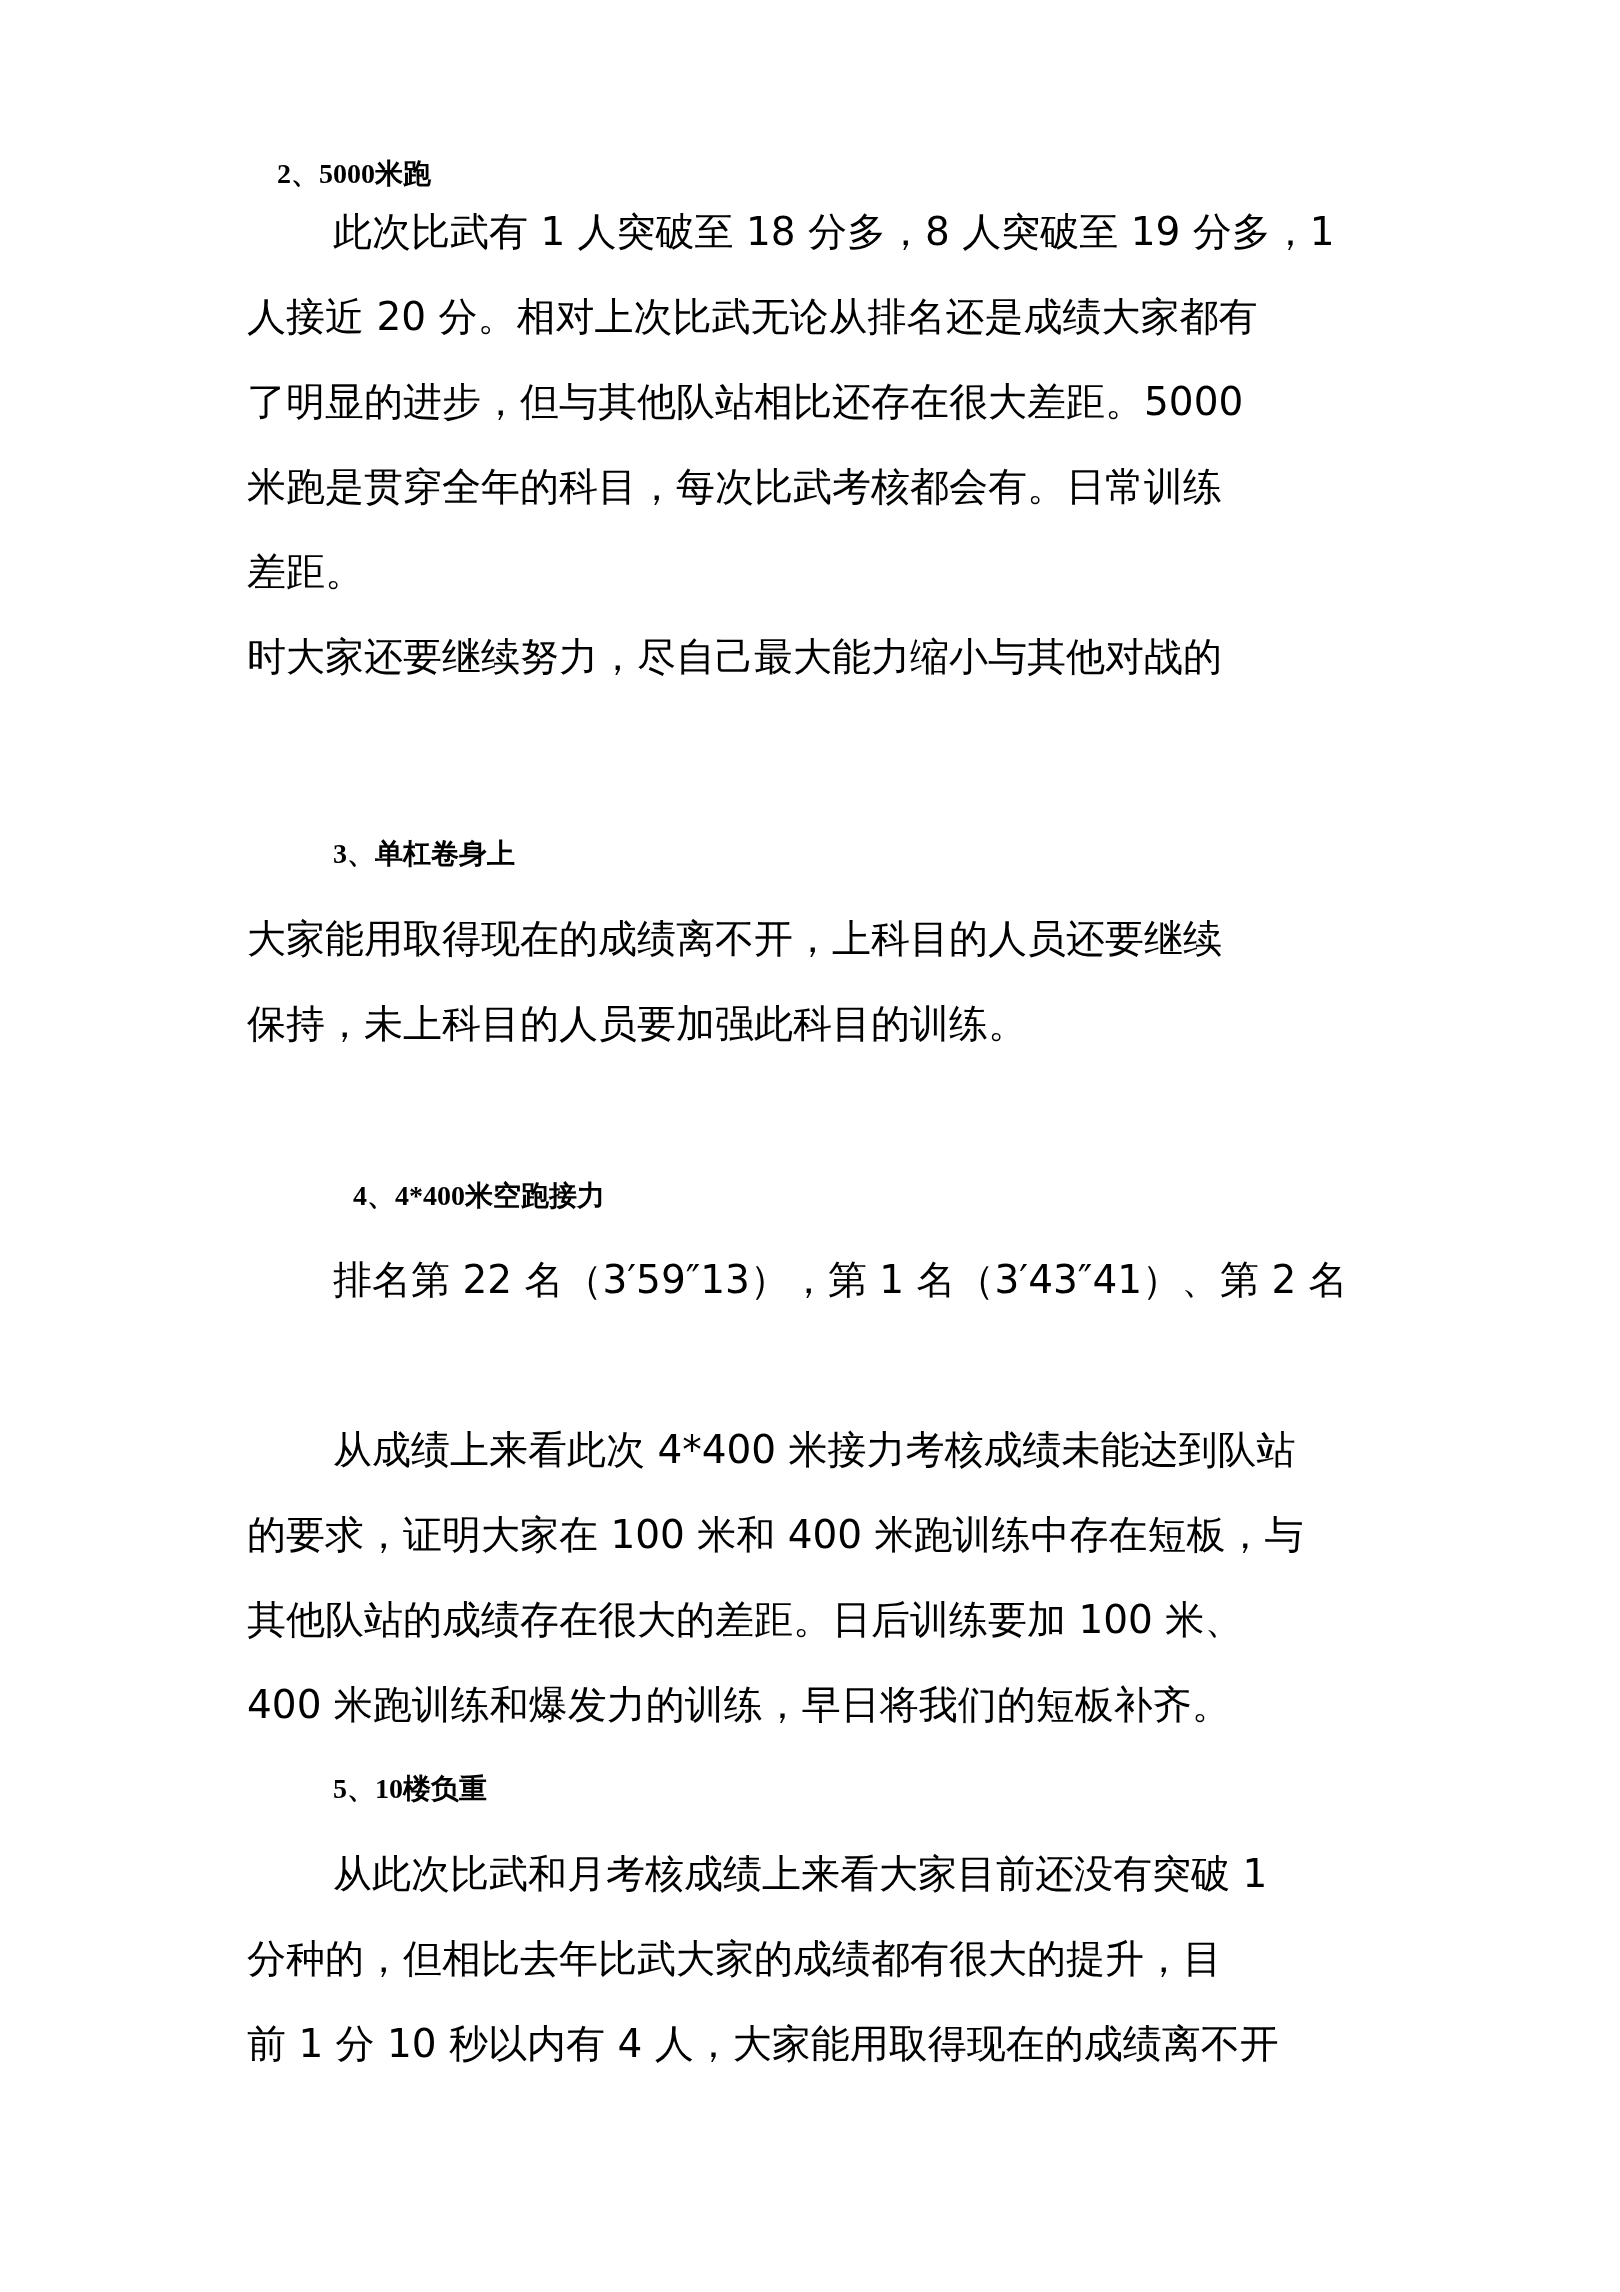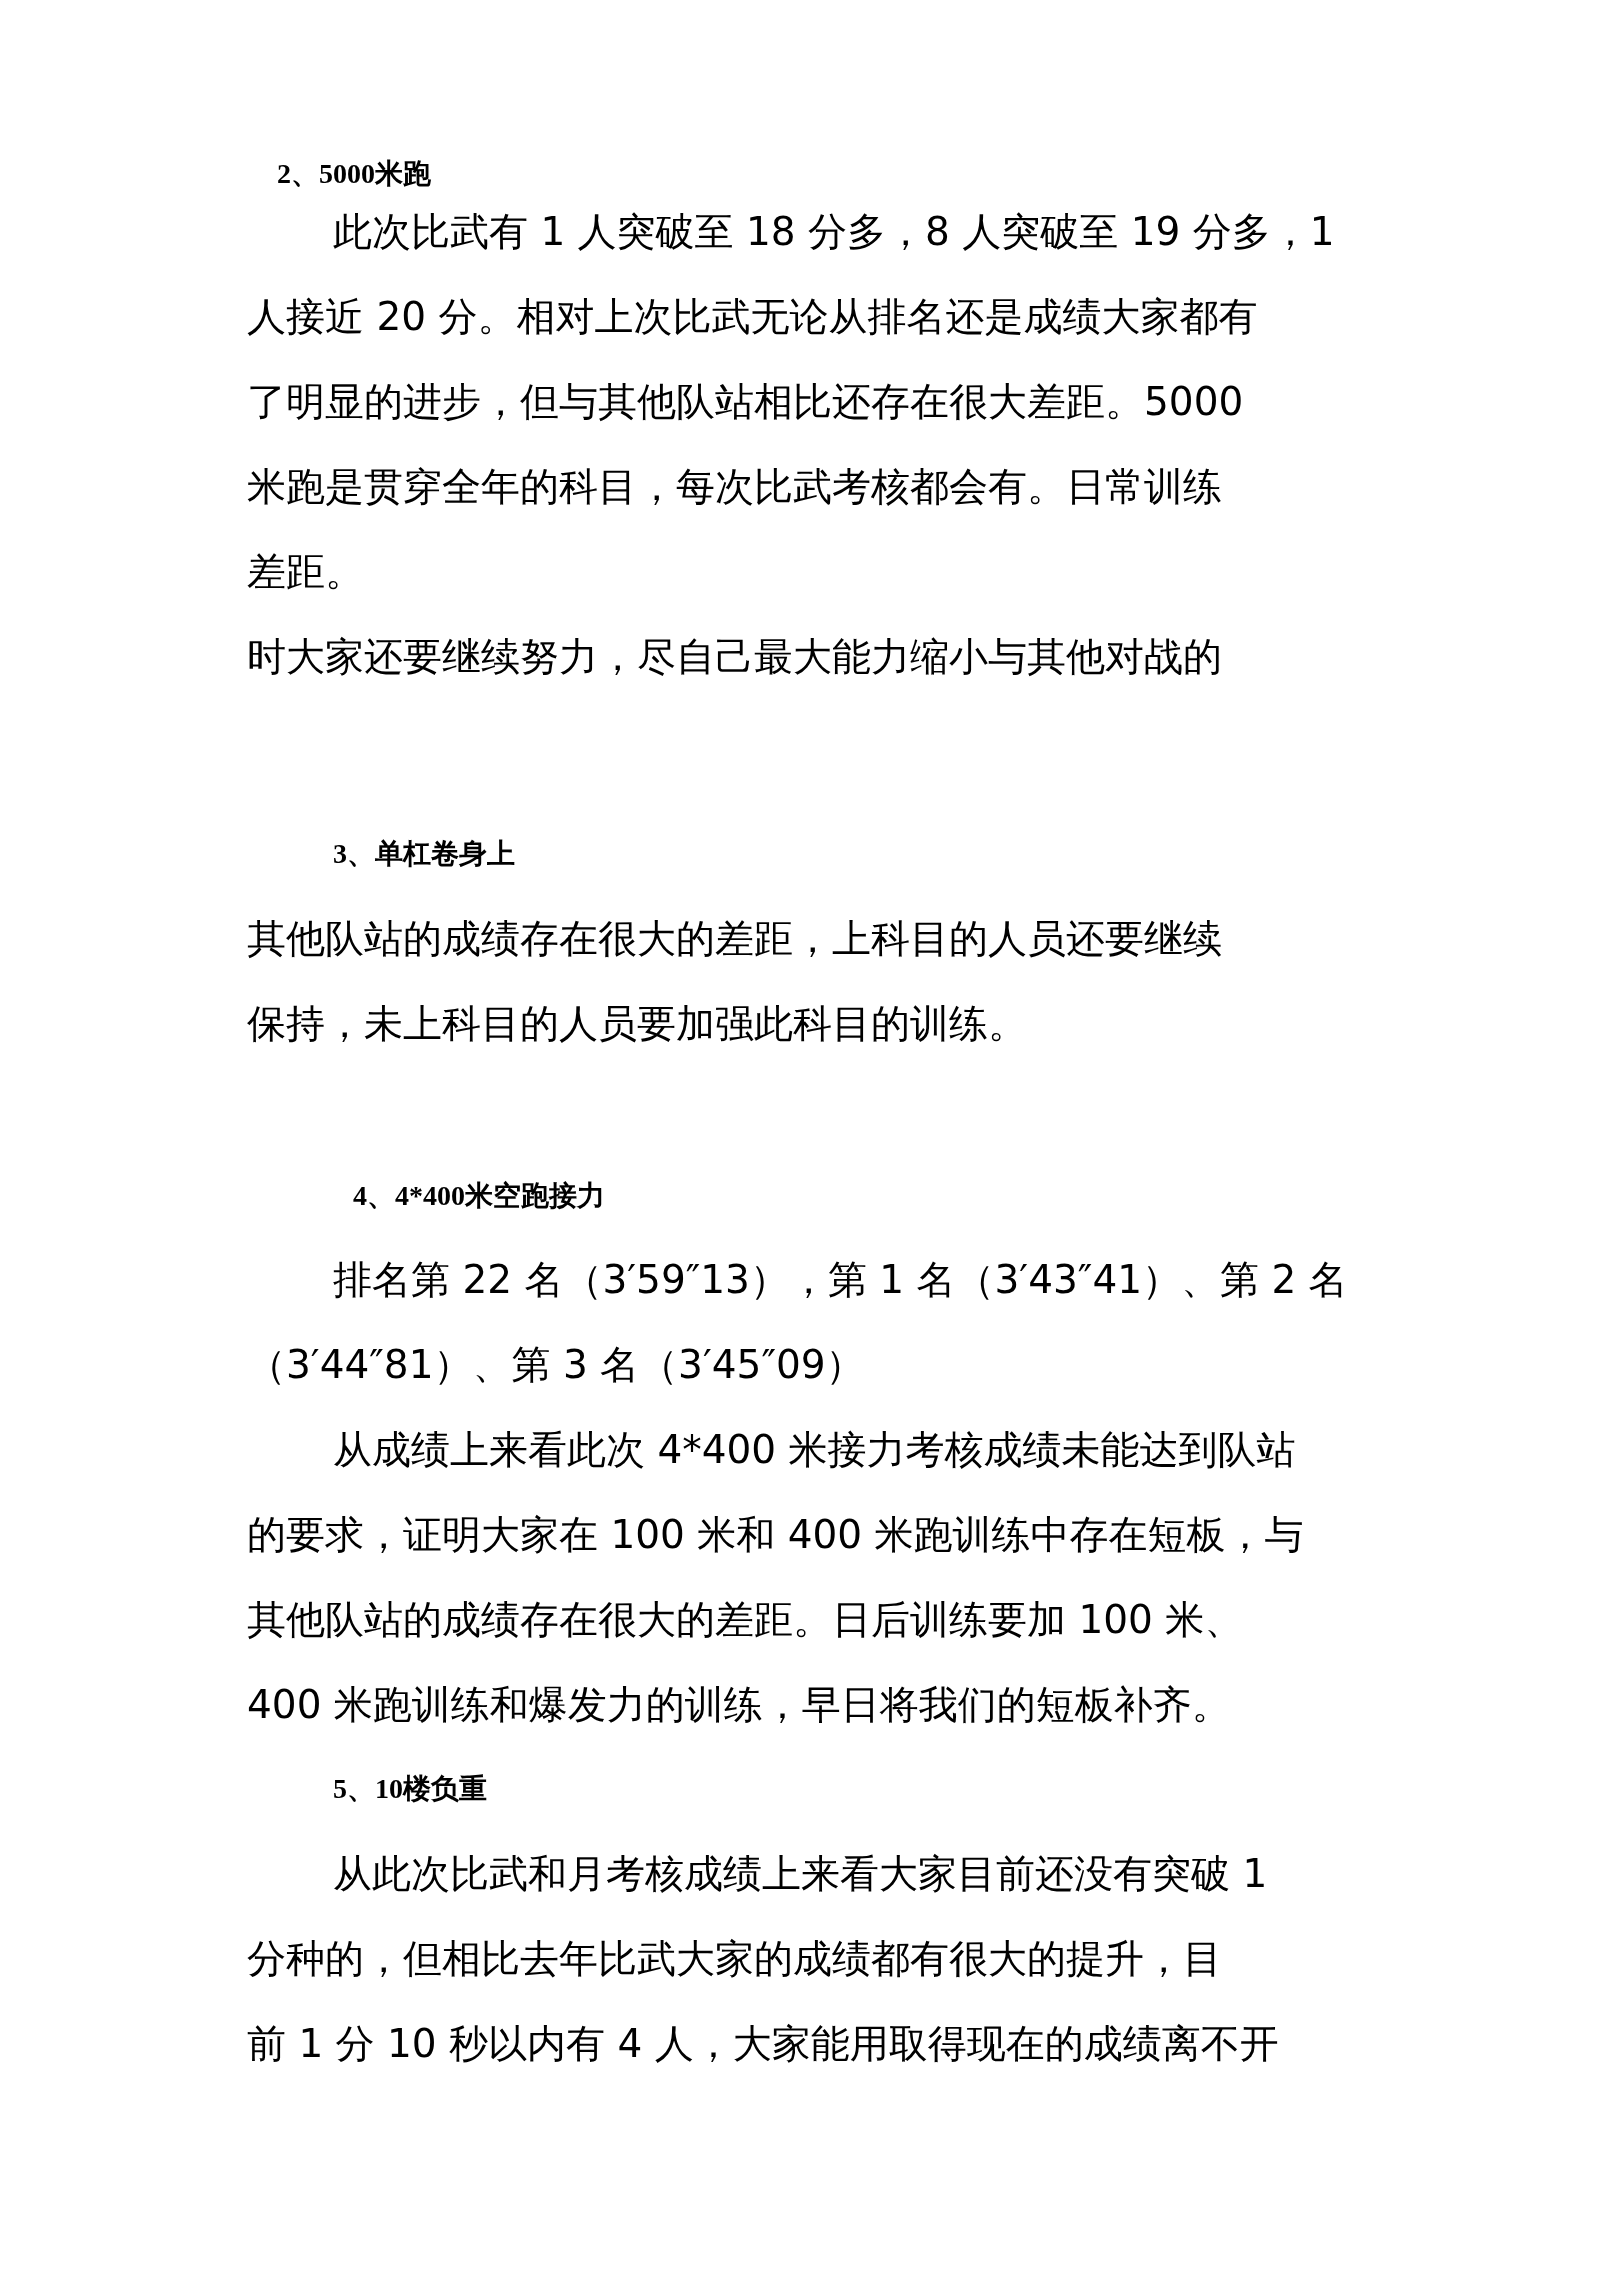--- a/index.html
+++ b/index.html
@@ -56,28 +56,27 @@
     <span class="line indent">此次比武有 1 人突破至 18 分多，8 人突破至 19 分多，1</span>
     <span class="line">人接近 20 分。相对上次比武无论从排名还是成绩大家都有</span>
     <span class="line">了明显的进步，但与其他队站相比还存在很大差距。5000</span>
     <span class="line">米跑是贯穿全年的科目，每次比武考核都会有。日常训练</span>
     <span class="line">差距。</span>
     <span class="line">时大家还要继续努力，尽自己最大能力缩小与其他对战的</span>
   </div>
 
   <div class="heading" style="left:86px; top:829px;">3、单杠卷身上</div>
   <div class="para" style="top:896px;">
-    <span class="line">其他队站的成绩存在很大的差距，上科目的人员还要继续</span>
+    <span class="line">大家能用取得现在的成绩离不开，上科目的人员还要继续</span>
     <span class="line">保持，未上科目的人员要加强此科目的训练。</span>
   </div>
 
   <div class="heading" style="left:86px; top:1171px;margin-left:20px;">4、4*400米空跑接力</div>
   <div class="para" style="top:1237px;">
     <span class="line indent">排名第 22 名（3′59″13），第 1 名（3′43″41）、第 2 名</span>
-    <span class="line">（3′44″81）、第 3 名（3′45″09）</span>
   </div>
   <div class="para" style="top:1407px;">
     <span class="line indent">从成绩上来看此次 4*400 米接力考核成绩未能达到队站</span>
     <span class="line">的要求，证明大家在 100 米和 400 米跑训练中存在短板，与</span>
     <span class="line">其他队站的成绩存在很大的差距。日后训练要加 100 米、</span>
     <span class="line">400 米跑训练和爆发力的训练，早日将我们的短板补齐。</span>
   </div>
 
   <div class="heading" style="left:86px; top:1764px;text-align:center;">5、10楼负重</div>
   <div class="para" style="top:1831px;">

